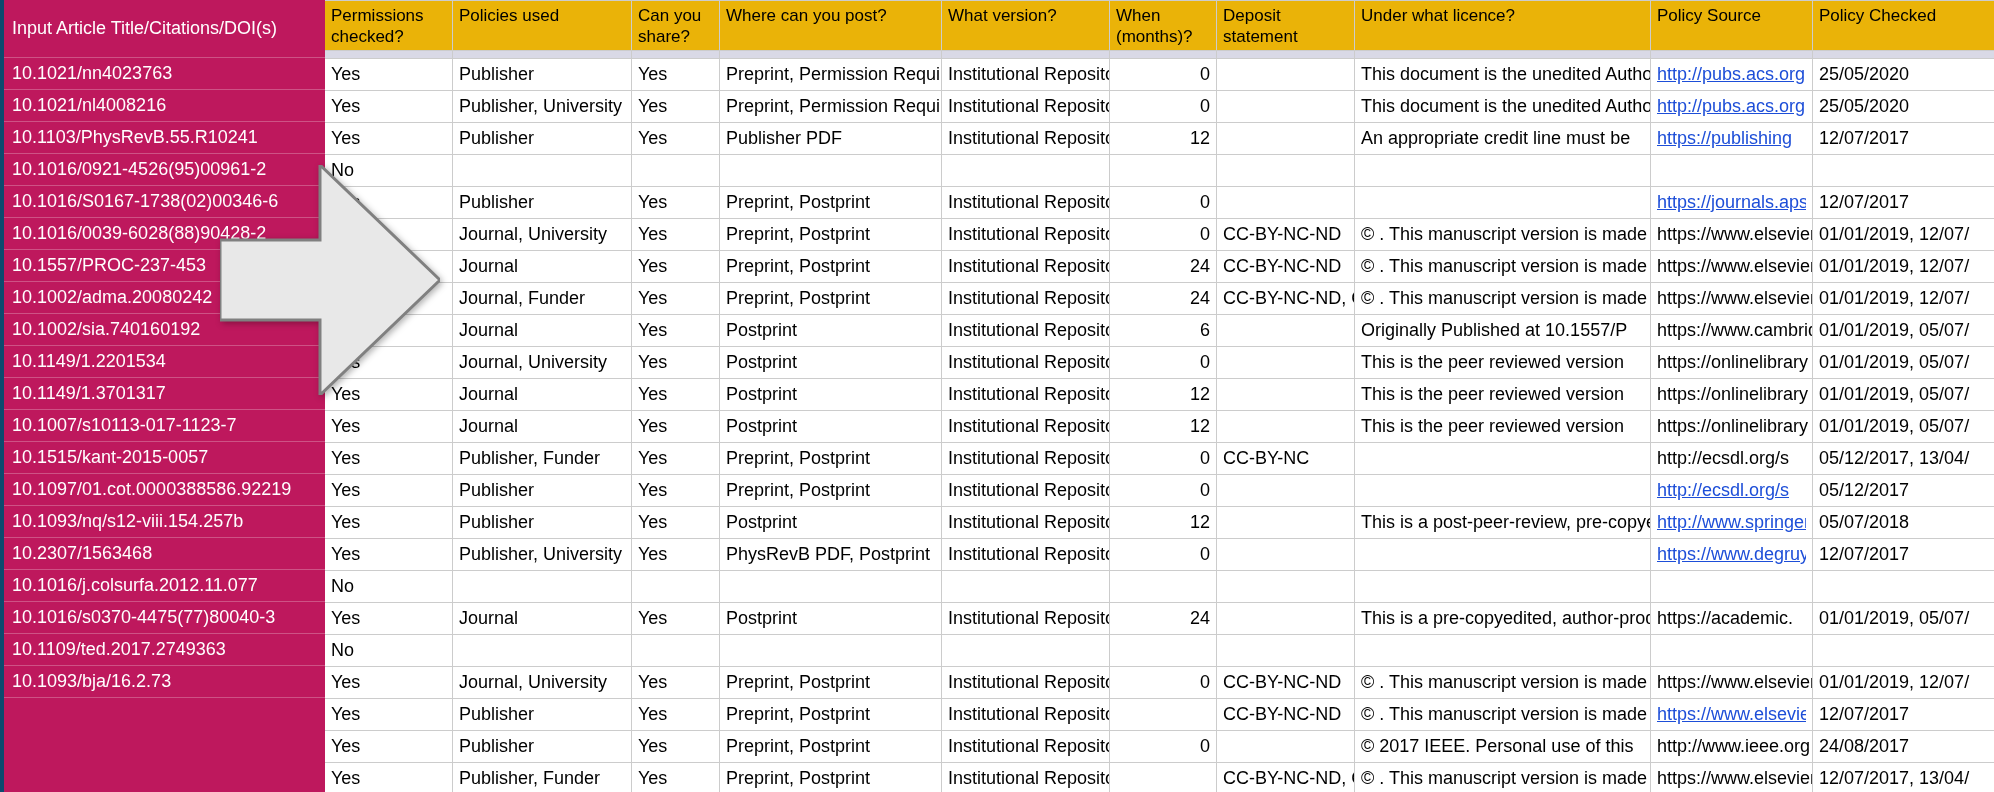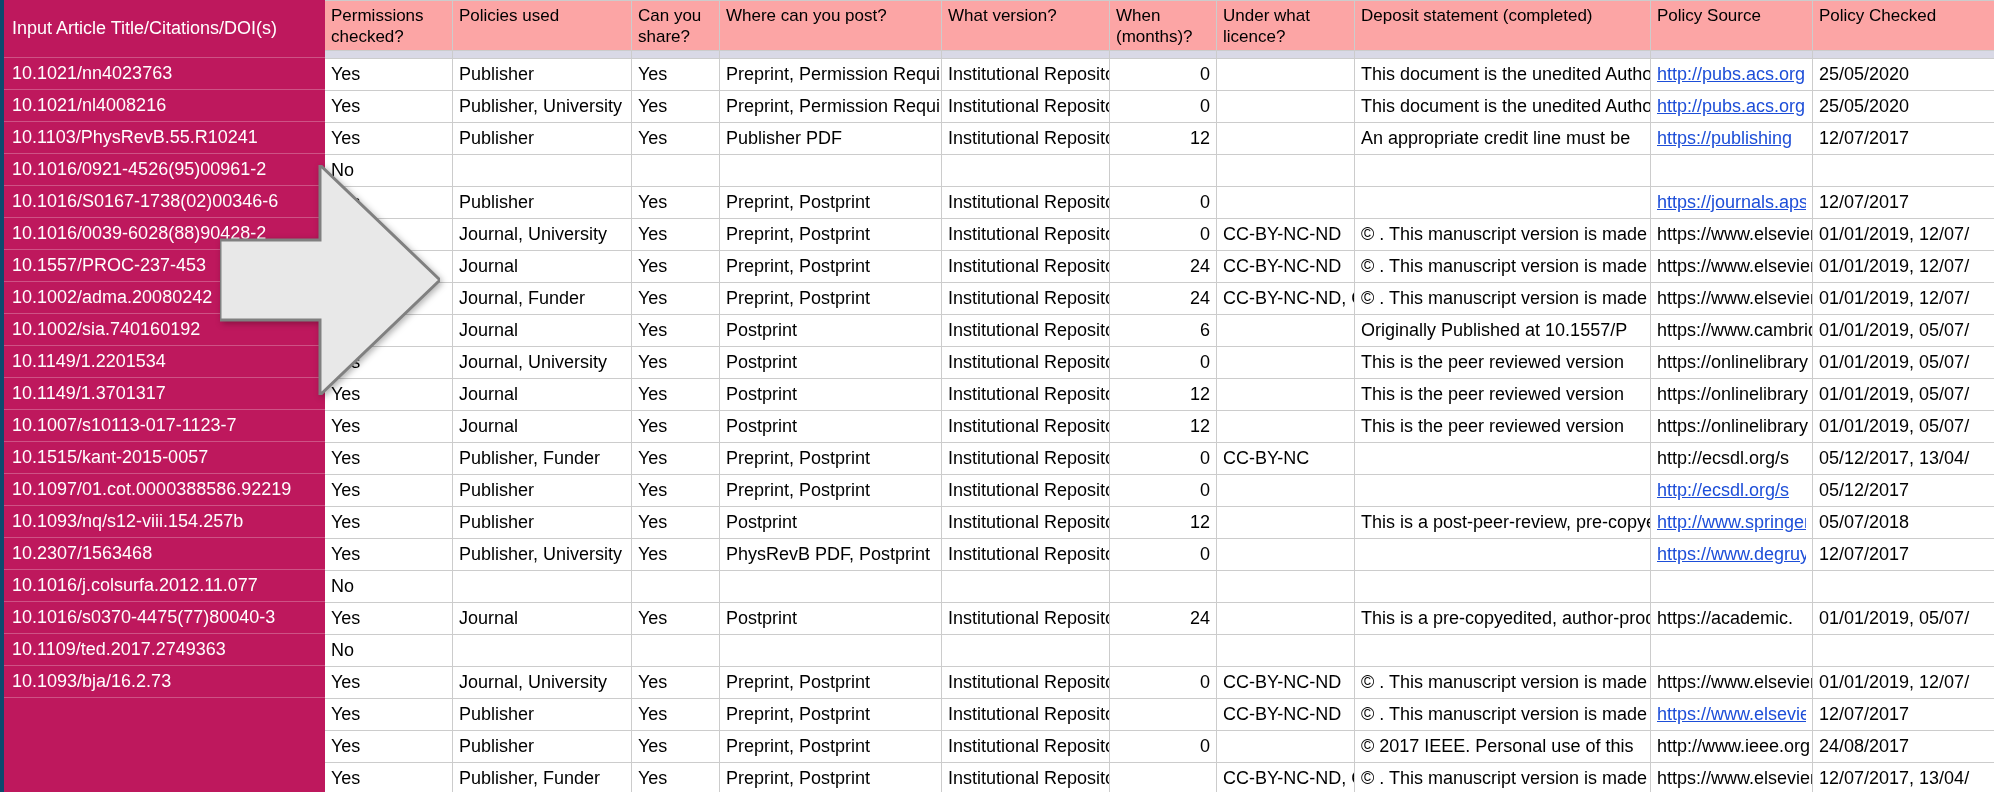--- a/index.html
+++ b/index.html
@@ -54,21 +54,21 @@
     grid-template-columns: 128px 179px 88px 222px 168px 107px 138px 296px 162px 200px;
     border-top: 1px solid #ccc;
   }
   .hdr {
     height: 50px;
     border-right: 1px solid #ccc;
     border-bottom: 1px solid #ccc;
     padding: 4px 6px;
     font-size: 17px;
     line-height: 1.25;
-    background: #fca5a5;
+    background: #eab308;
     overflow: hidden;
   }
   .sep {
     height: 8px;
     background: #d9d9e6;
     border-right: 1px solid #ccc;
     border-bottom: 1px solid #ccc;
   }
   .cell {
     height: 32px;
@@ -127,22 +127,22 @@
       </div>
   </div>
   <div class="right-col">
     <div class="grid" id="grid">
         <div class="hdr">Permissions checked?</div>
         <div class="hdr">Policies used</div>
         <div class="hdr">Can you share?</div>
         <div class="hdr">Where can you post?</div>
         <div class="hdr">What version?</div>
         <div class="hdr">When (months)?</div>
+        <div class="hdr">Deposit statement (completed)</div>
         <div class="hdr">Under what licence?</div>
-        <div class="hdr">Deposit statement (completed)</div>
         <div class="hdr">Policy Source</div>
         <div class="hdr">Policy Checked</div>
         <div class="sep"></div>
         <div class="sep"></div>
         <div class="sep"></div>
         <div class="sep"></div>
         <div class="sep"></div>
         <div class="sep"></div>
         <div class="sep"></div>
         <div class="sep"></div>

